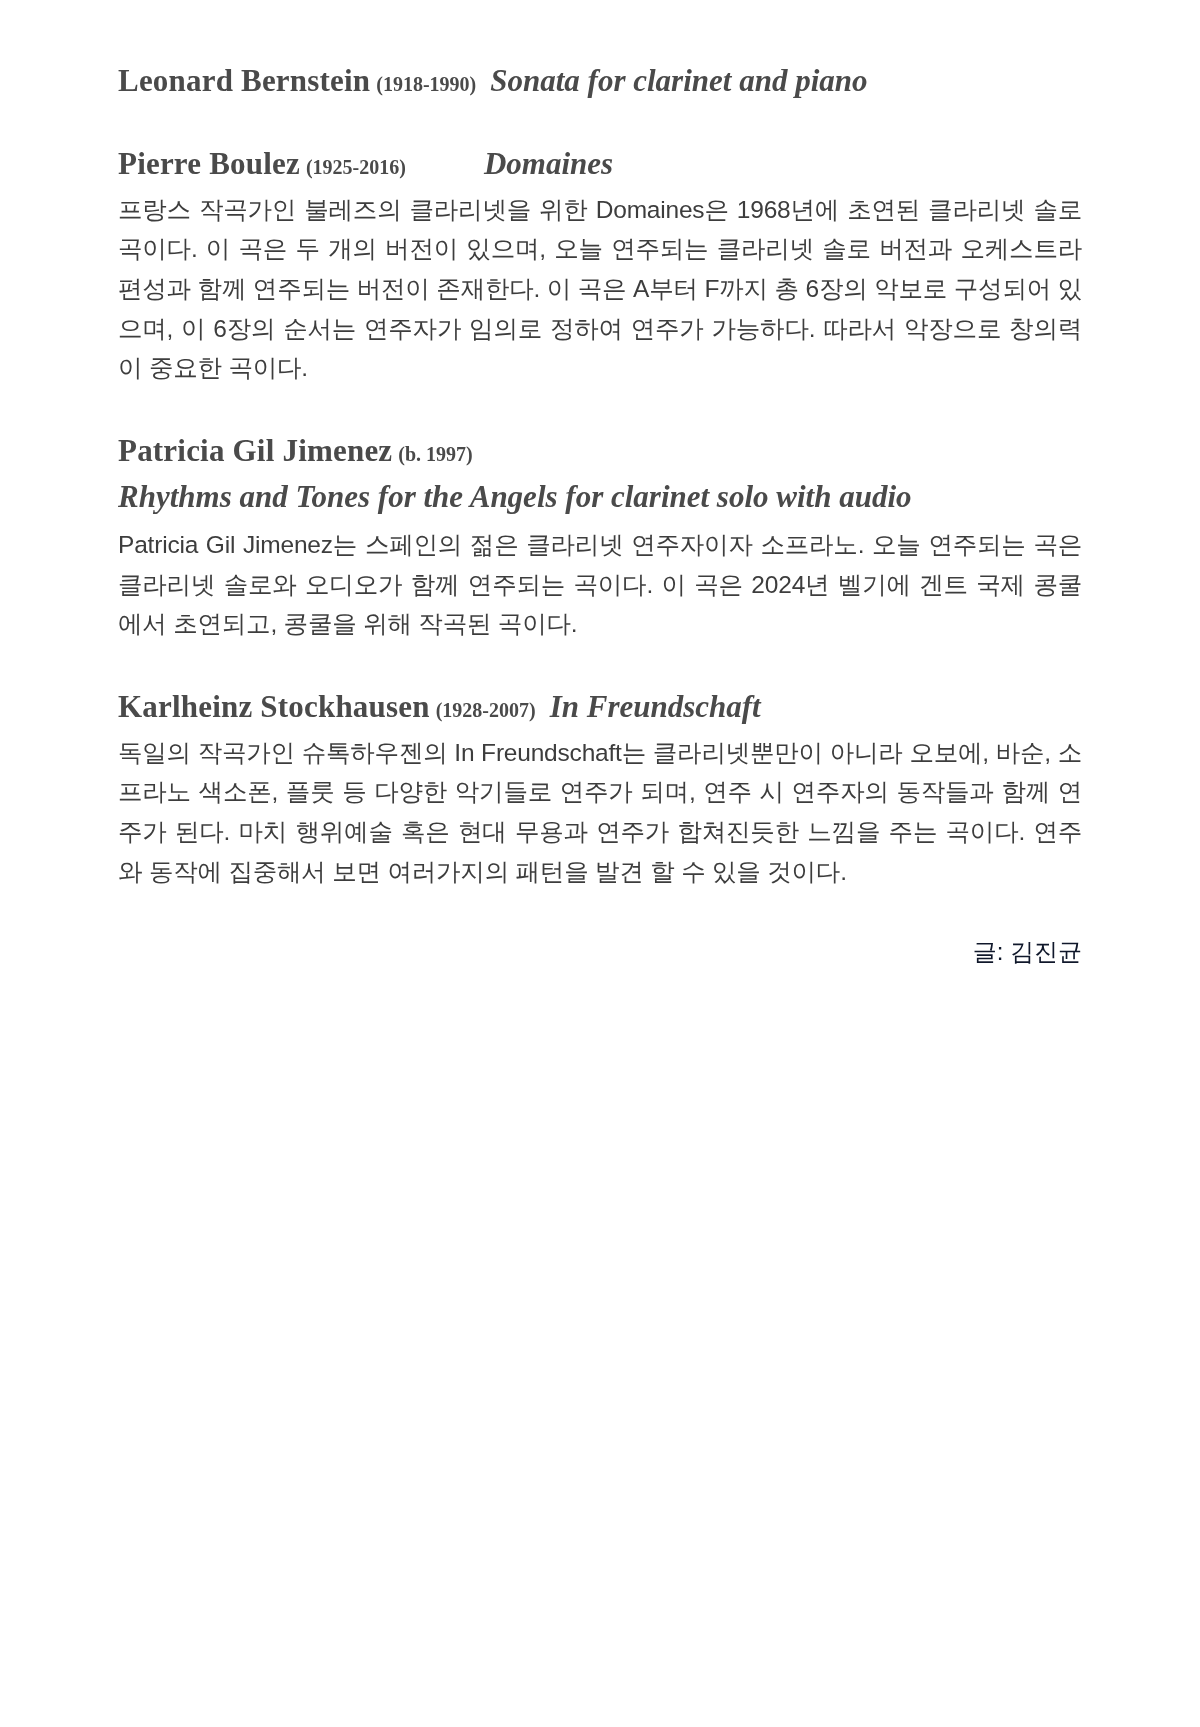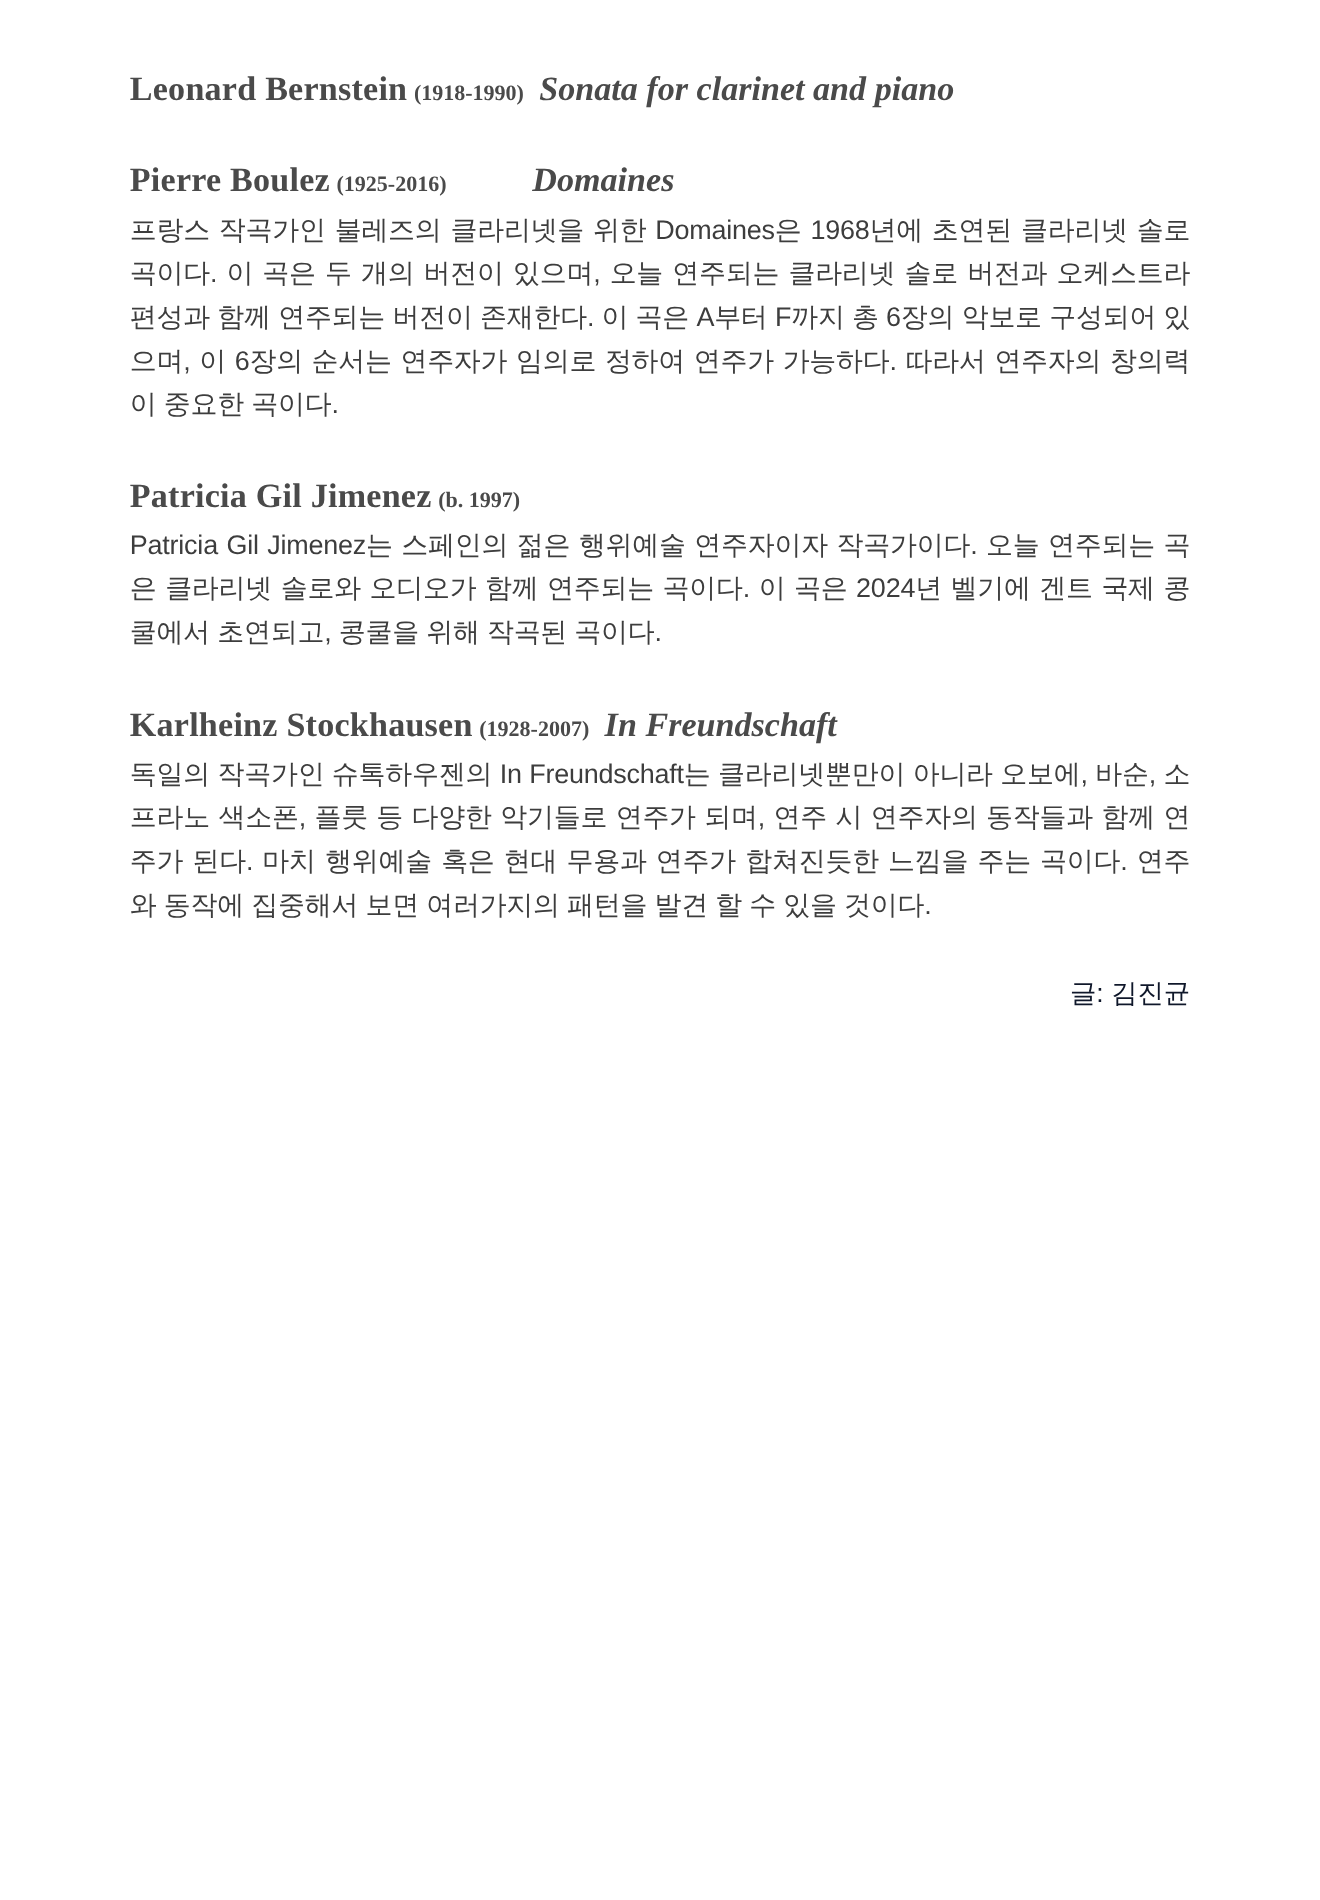--- a/index.html
+++ b/index.html
@@ -92,29 +92,30 @@
   <div class="entry">
     <div class="head-line">
       <span class="composer">Leonard Bernstein</span><span class="dates">(1918-1990)</span><span class="work gap-sm">Sonata for clarinet and piano</span>
     </div>
   </div>
 
   <div class="entry">
     <div class="head-line">
       <span class="composer">Pierre Boulez</span><span class="dates">(1925-2016)</span><span class="work gap-lg">Domaines</span>
     </div>
-    <p class="body-text">프랑스 작곡가인 불레즈의 클라리넷을 위한 Domaines은 1968년에 초연된 클라리넷 솔로 곡이다. 이 곡은 두 개의 버전이 있으며, 오늘 연주되는 클라리넷 솔로 버전과 오케스트라 편성과 함께 연주되는 버전이 존재한다. 이 곡은 A부터 F까지 총 6장의 악보로 구성되어 있으며, 이 6장의 순서는 연주자가 임의로 정하여 연주가 가능하다. 따라서 연주자의 창의력이 중요한 곡이다.</p>
+    <p class="body-text">프랑스 작곡가인 불레즈의 클라리넷을 위한 Domaines은 1968년에 초연된 클라리넷 솔로 곡이다. 이 곡은 두 개의 버전이 있으며, 오늘 연주되는 클라리넷 솔로 버전과 오케스트라 편성과 함께 연주되는 버전이 존재한다. 이 곡은 A부터 F까지 총 6장의 악보로 구성되어 있으며, 이 6장의 순서는 연주자가 임의로 정하여 연주가 가능하다. 따라서 악장으로 창의력이 중요한 곡이다.</p>
   </div>
 
 
   <div class="entry">
     <div class="head-line">
       <span class="composer">Patricia Gil Jimenez</span><span class="dates">(b. 1997)</span>
     </div>
-    <p class="body-text">Patricia Gil Jimenez는 스페인의 젊은 행위예술 연주자이자 작곡가이다. 오늘 연주되는 곡은 클라리넷 솔로와 오디오가 함께 연주되는 곡이다. 이 곡은 2024년 벨기에 겐트 국제 콩쿨에서 초연되고, 콩쿨을 위해 작곡된 곡이다.</p>
+    <div class="work-block">Rhythms and Tones for the Angels for clarinet solo with audio</div>
+    <p class="body-text">Patricia Gil Jimenez는 스페인의 젊은 클라리넷 연주자이자 소프라노. 오늘 연주되는 곡은 클라리넷 솔로와 오디오가 함께 연주되는 곡이다. 이 곡은 2024년 벨기에 겐트 국제 콩쿨에서 초연되고, 콩쿨을 위해 작곡된 곡이다.</p>
   </div>
 
   <div class="entry">
     <div class="head-line">
       <span class="composer">Karlheinz Stockhausen</span><span class="dates">(1928-2007)</span><span class="work gap-sm">In Freundschaft</span>
     </div>
     <p class="body-text">독일의 작곡가인 슈톡하우젠의 In Freundschaft는 클라리넷뿐만이 아니라 오보에, 바순, 소프라노 색소폰, 플룻 등 다양한 악기들로 연주가 되며, 연주 시 연주자의 동작들과 함께 연주가 된다. 마치 행위예술 혹은 현대 무용과 연주가 합쳐진듯한 느낌을 주는 곡이다. 연주와 동작에 집중해서 보면 여러가지의 패턴을 발견 할 수 있을 것이다.</p>
   </div>
 
   <div class="credit">글: 김진균</div>

